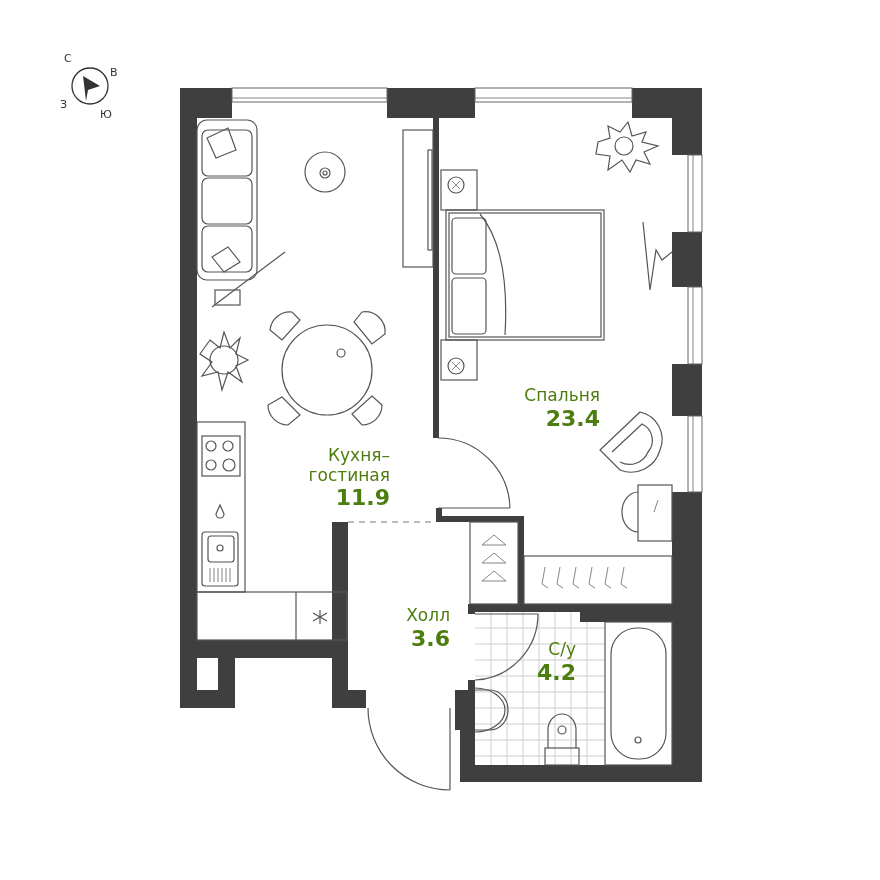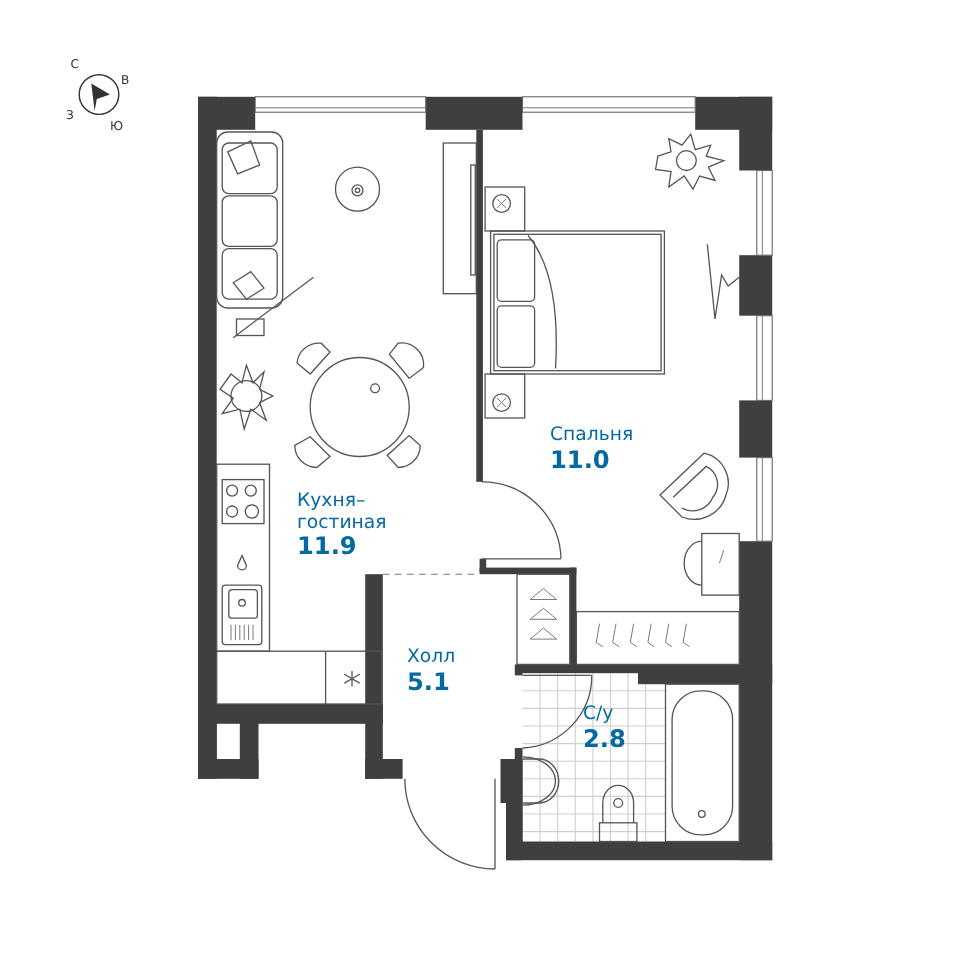--- a/index.html
+++ b/index.html
@@ -3,21 +3,21 @@
   <meta charset="utf-8">
   <style>
     html, body { margin: 0; padding: 0; background: #ffffff; }
     body { width: 880px; height: 880px; position: relative; overflow: hidden; font-family: "DejaVu Sans", sans-serif; }
     svg.plan { position: absolute; left: 0; top: 0; width: 880px; height: 880px; }
     .wall { fill: #3f3f3f; }
     .ln { fill: none; stroke: #555; stroke-width: 1.2; }
     .lnt { fill: none; stroke: #777; stroke-width: 0.9; }
     .win { fill: #ffffff; stroke: #666; stroke-width: 1; }
     .tile { stroke: #cfcfcf; stroke-width: 1; }
-    .label { position: absolute; color: #0369a1; text-align: left; line-height: 1.15; }
+    .label { position: absolute; color: #4d7c0f; text-align: right; line-height: 1.15; }
     .room-name { font-size: 17px; font-weight: normal; }
     .room-area { font-size: 22px; font-weight: bold; }
     .compass-letter { position: absolute; font-size: 11px; color: #333; }
   </style>
 </head>
 <body>
 
 <svg class="plan" viewBox="0 0 880 880" xmlns="http://www.w3.org/2000/svg">
 
   <g>
@@ -257,24 +257,24 @@
 <span class="compass-letter" style="left:60px; top:98px;">З</span>
 
 <div class="label" style="left:270px; top:446px; width:120px;">
   <div class="room-name">Кухня–</div>
   <div class="room-name">гостиная</div>
   <div class="room-area">11.9</div>
 </div>
 
 <div class="label" style="left:500px; top:386px; width:100px;">
   <div class="room-name">Спальня</div>
-  <div class="room-area">11.0</div>
-</div>
-
-<div class="label" style="left:370px; top:588px; width:80px;">
+  <div class="room-area">23.4</div>
+</div>
+
+<div class="label" style="left:370px; top:606px; width:80px;">
   <div class="room-name">Холл</div>
-  <div class="room-area">5.1</div>
-</div>
-
-<div class="label" style="left:530px; top:640px; width:60px;">
+  <div class="room-area">3.6</div>
+</div>
+
+<div class="label" style="left:516px; top:640px; width:60px;">
   <div class="room-name">С/у</div>
-  <div class="room-area">2.8</div>
+  <div class="room-area">4.2</div>
 </div>
 
 </body></html>

